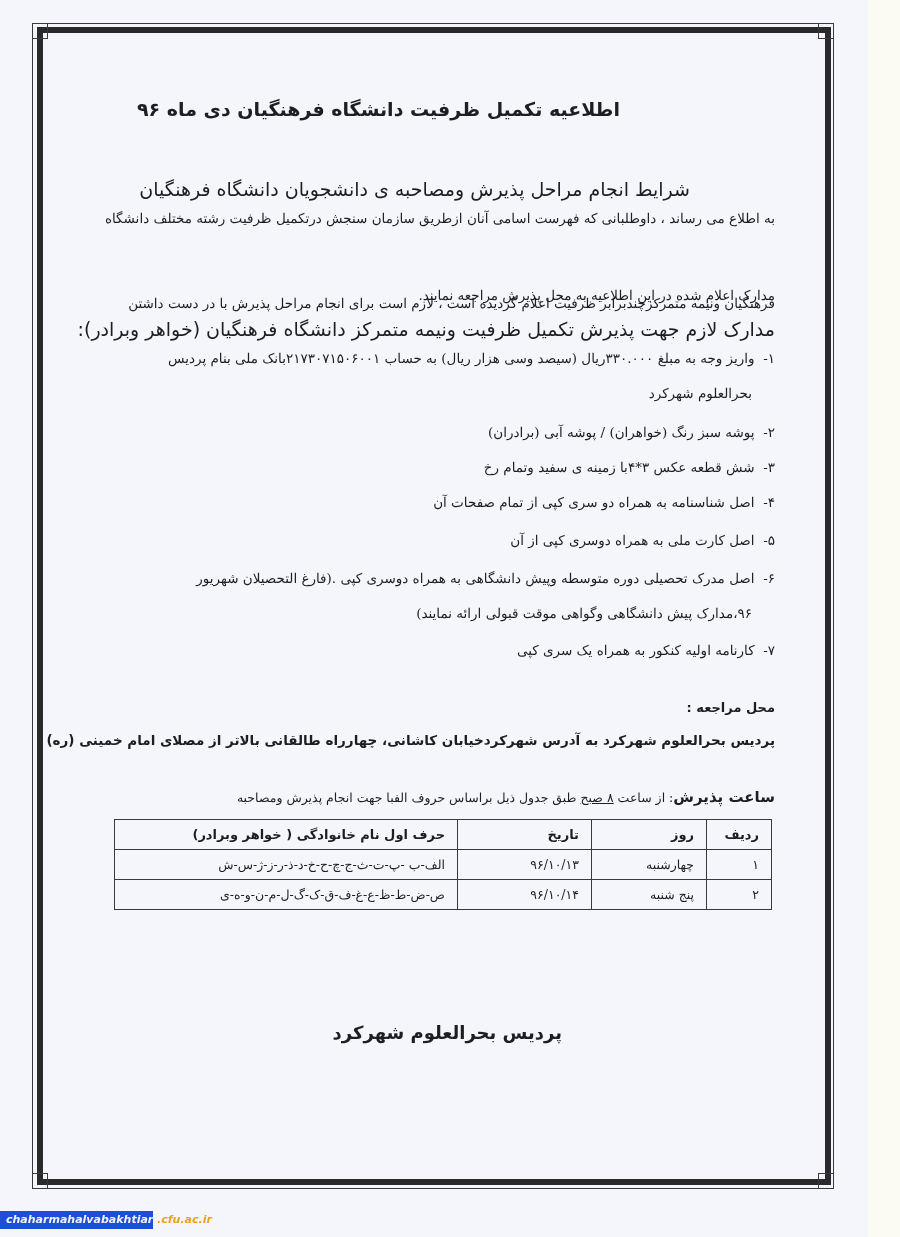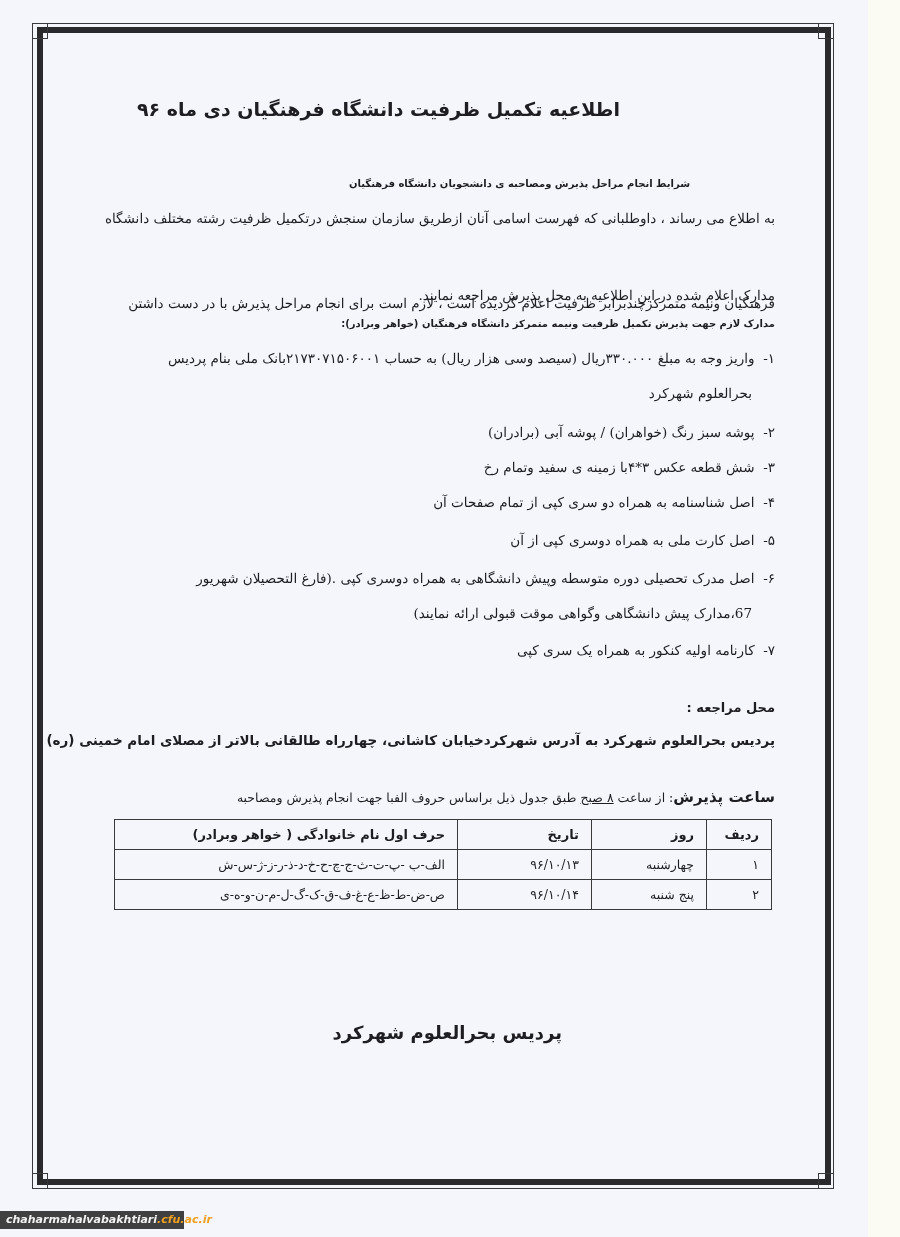--- a/index.html
+++ b/index.html
@@ -8,32 +8,32 @@
     background: #f4f6fb;
     font-family: "DejaVu Serif", "Liberation Serif", serif;
     color: #1e1e22;
   }
   .paper-edge { position: absolute; left: 868px; top: 0; width: 32px; height: 1237px; background: #fbfbf3; }
   .border-thick { position: absolute; border: 6px solid #2a2a2c; }
   .border-thin { position: absolute; border: 1px solid #3a3a3c; }
   .corner { position: absolute; width: 14px; height: 14px; border: 1px solid #3a3a3c; }
   .abs { position: absolute; direction: rtl; white-space: nowrap; }
   .title { font-family: "DejaVu Sans", sans-serif; font-weight: bold; font-size: 19px; }
-  .heading { font-family: "DejaVu Sans", sans-serif; font-weight: bold; font-size: 10px; }
+  .heading { font-family: "DejaVu Sans", sans-serif; font-weight: normal; font-size: 19px; }
   .body { font-size: 13.5px; }
   .bold { font-family: "DejaVu Sans", sans-serif; font-weight: bold; font-size: 14px; }
   table.sched { position: absolute; left: 114px; top: 819px; width: 658px; border-collapse: collapse; direction: rtl; }
   table.sched td, table.sched th {
     border: 1px solid #3a3a3c; height: 29px; padding: 0 12px; text-align: right;
     font-size: 12.5px; font-weight: normal;
   }
   table.sched th { font-family: "DejaVu Sans", sans-serif; font-weight: bold; font-size: 13px; }
   .watermark {
-    position: absolute; left: 0; top: 1211px; height: 18px; width: 184px;
-    background: #404040; color: #f2f2f2; font-family: "DejaVu Sans", sans-serif;
+    position: absolute; left: 0; top: 1211px; height: 18px; width: 153px;
+    background: #1d4ed8; color: #f2f2f2; font-family: "DejaVu Sans", sans-serif;
     font-style: italic; font-weight: bold; font-size: 11px; line-height: 18px; padding-left: 6px;
     box-sizing: border-box; direction: ltr;
   }
   .watermark .accent { color: #f0a020; }
   u { text-decoration: underline; }
 </style>
 </head>
 <body>
 
 <div class="paper-edge"></div>
@@ -69,21 +69,21 @@
   </div>
   <div class="abs body" style="right:125px; top:494px;">
     <span>۴-</span>&nbsp;&nbsp;<span>اصل شناسنامه به همراه دو سری کپی از تمام صفحات آن</span>
   </div>
   <div class="abs body" style="right:125px; top:532px;">
     <span>۵-</span>&nbsp;&nbsp;<span>اصل کارت ملی به همراه دوسری کپی از آن</span>
   </div>
   <div class="abs body" style="right:125px; top:570px;">
     <span>۶-</span>&nbsp;&nbsp;<span>اصل مدرک تحصیلی دوره متوسطه وپیش دانشگاهی به همراه دوسری کپی .(فارغ التحصیلان شهریور</span>
   </div>
-  <div class="abs body" style="right:148px; top:605px;">67،مدارک پیش دانشگاهی وگواهی موقت قبولی ارائه نمایند)</div>
+  <div class="abs body" style="right:148px; top:605px;">۹۶،مدارک پیش دانشگاهی وگواهی موقت قبولی ارائه نمایند)</div>
   <div class="abs body" style="right:125px; top:642px;">
     <span>۷-</span>&nbsp;&nbsp;<span>کارنامه اولیه کنکور به همراه یک سری کپی</span>
   </div>
 </div>
 
 <div class="abs bold" style="right:125px; top:700px; font-size:13px;">محل مراجعه :</div>
 <div class="abs bold" style="right:125px; top:732px; font-size:13.5px;">پردیس بحرالعلوم شهرکرد به آدرس شهرکردخیابان کاشانی، چهارراه طالقانی بالاتر از مصلای امام خمینی (ره)</div>
 
 <div class="abs body" style="right:125px; top:788px; font-size:12.5px;">
   <span class="bold" style="font-size:15px;text-align:right;">ساعت پذیرش</span><span>: از ساعت </span><u>۸ صبح</u><span> طبق جدول ذیل براساس حروف الفبا جهت انجام پذیرش ومصاحبه</span>

